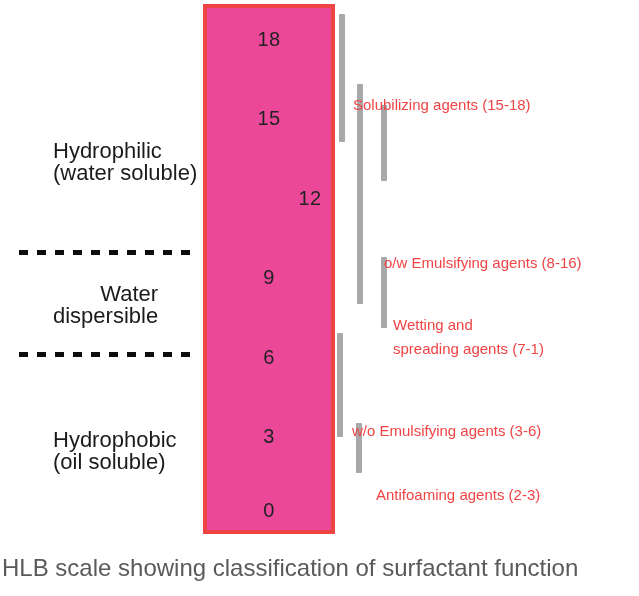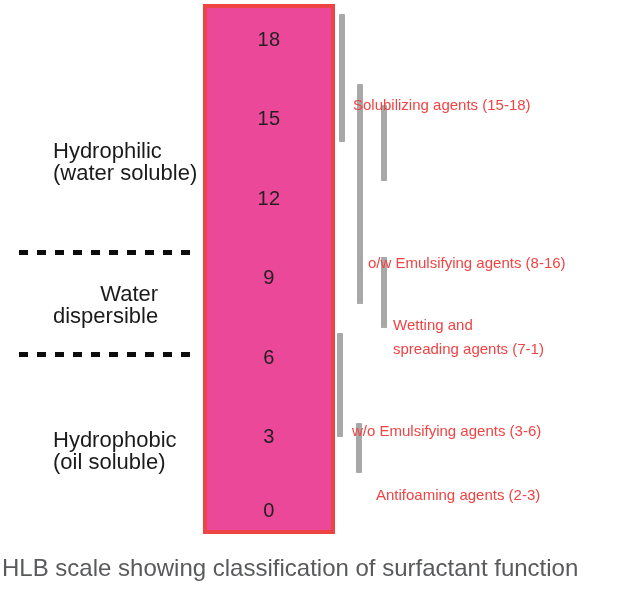--- a/index.html
+++ b/index.html
@@ -33,21 +33,21 @@
     left: 0;
     width: 100%;
     transform: translateY(-50%);
     text-align: center;
     font-size: 20px;
     color: #222222;
     letter-spacing: 0.5px;
   }
   .tick-0 { top:  31px; }
   .tick-1 { top: 110px; }
-  .tick-2 { top: 190px; }
+  .tick-2 { top: 190px; padding-left: 41px; }
   .tick-3 { top: 269px; }
   .tick-4 { top: 349px; }
   .tick-5 { top: 428px; }
   .tick-6 { top: 502px; }
 
   
   .dash-line {
     position: absolute;
     left: 19px;
     width: 177px;
@@ -88,21 +88,21 @@
   .right-label {
     position: absolute;
     font-size: 15px;
     line-height: 24px;
     color: #ef4444;
     white-space: nowrap;
     margin-top: 46px;
   }
   .rl-solubilizing { left: 353px; top:  47px; }
   .rl-detergents   { left: 397px; top: 133px; }
-  .rl-ow           { left: 368px; top: 205px; text-align: right; }
+  .rl-ow           { left: 384px; top: 205px; text-align: right; }
   .rl-wetting      { left: 393px; top: 267px; }
   .rl-wo           { left: 352px; top: 373px; }
   .rl-antifoaming  { left: 376px; top: 437px; }
 
   
   .caption {
     position: absolute;
     left: 2px;
     top: 554px;
     width: 635px;

